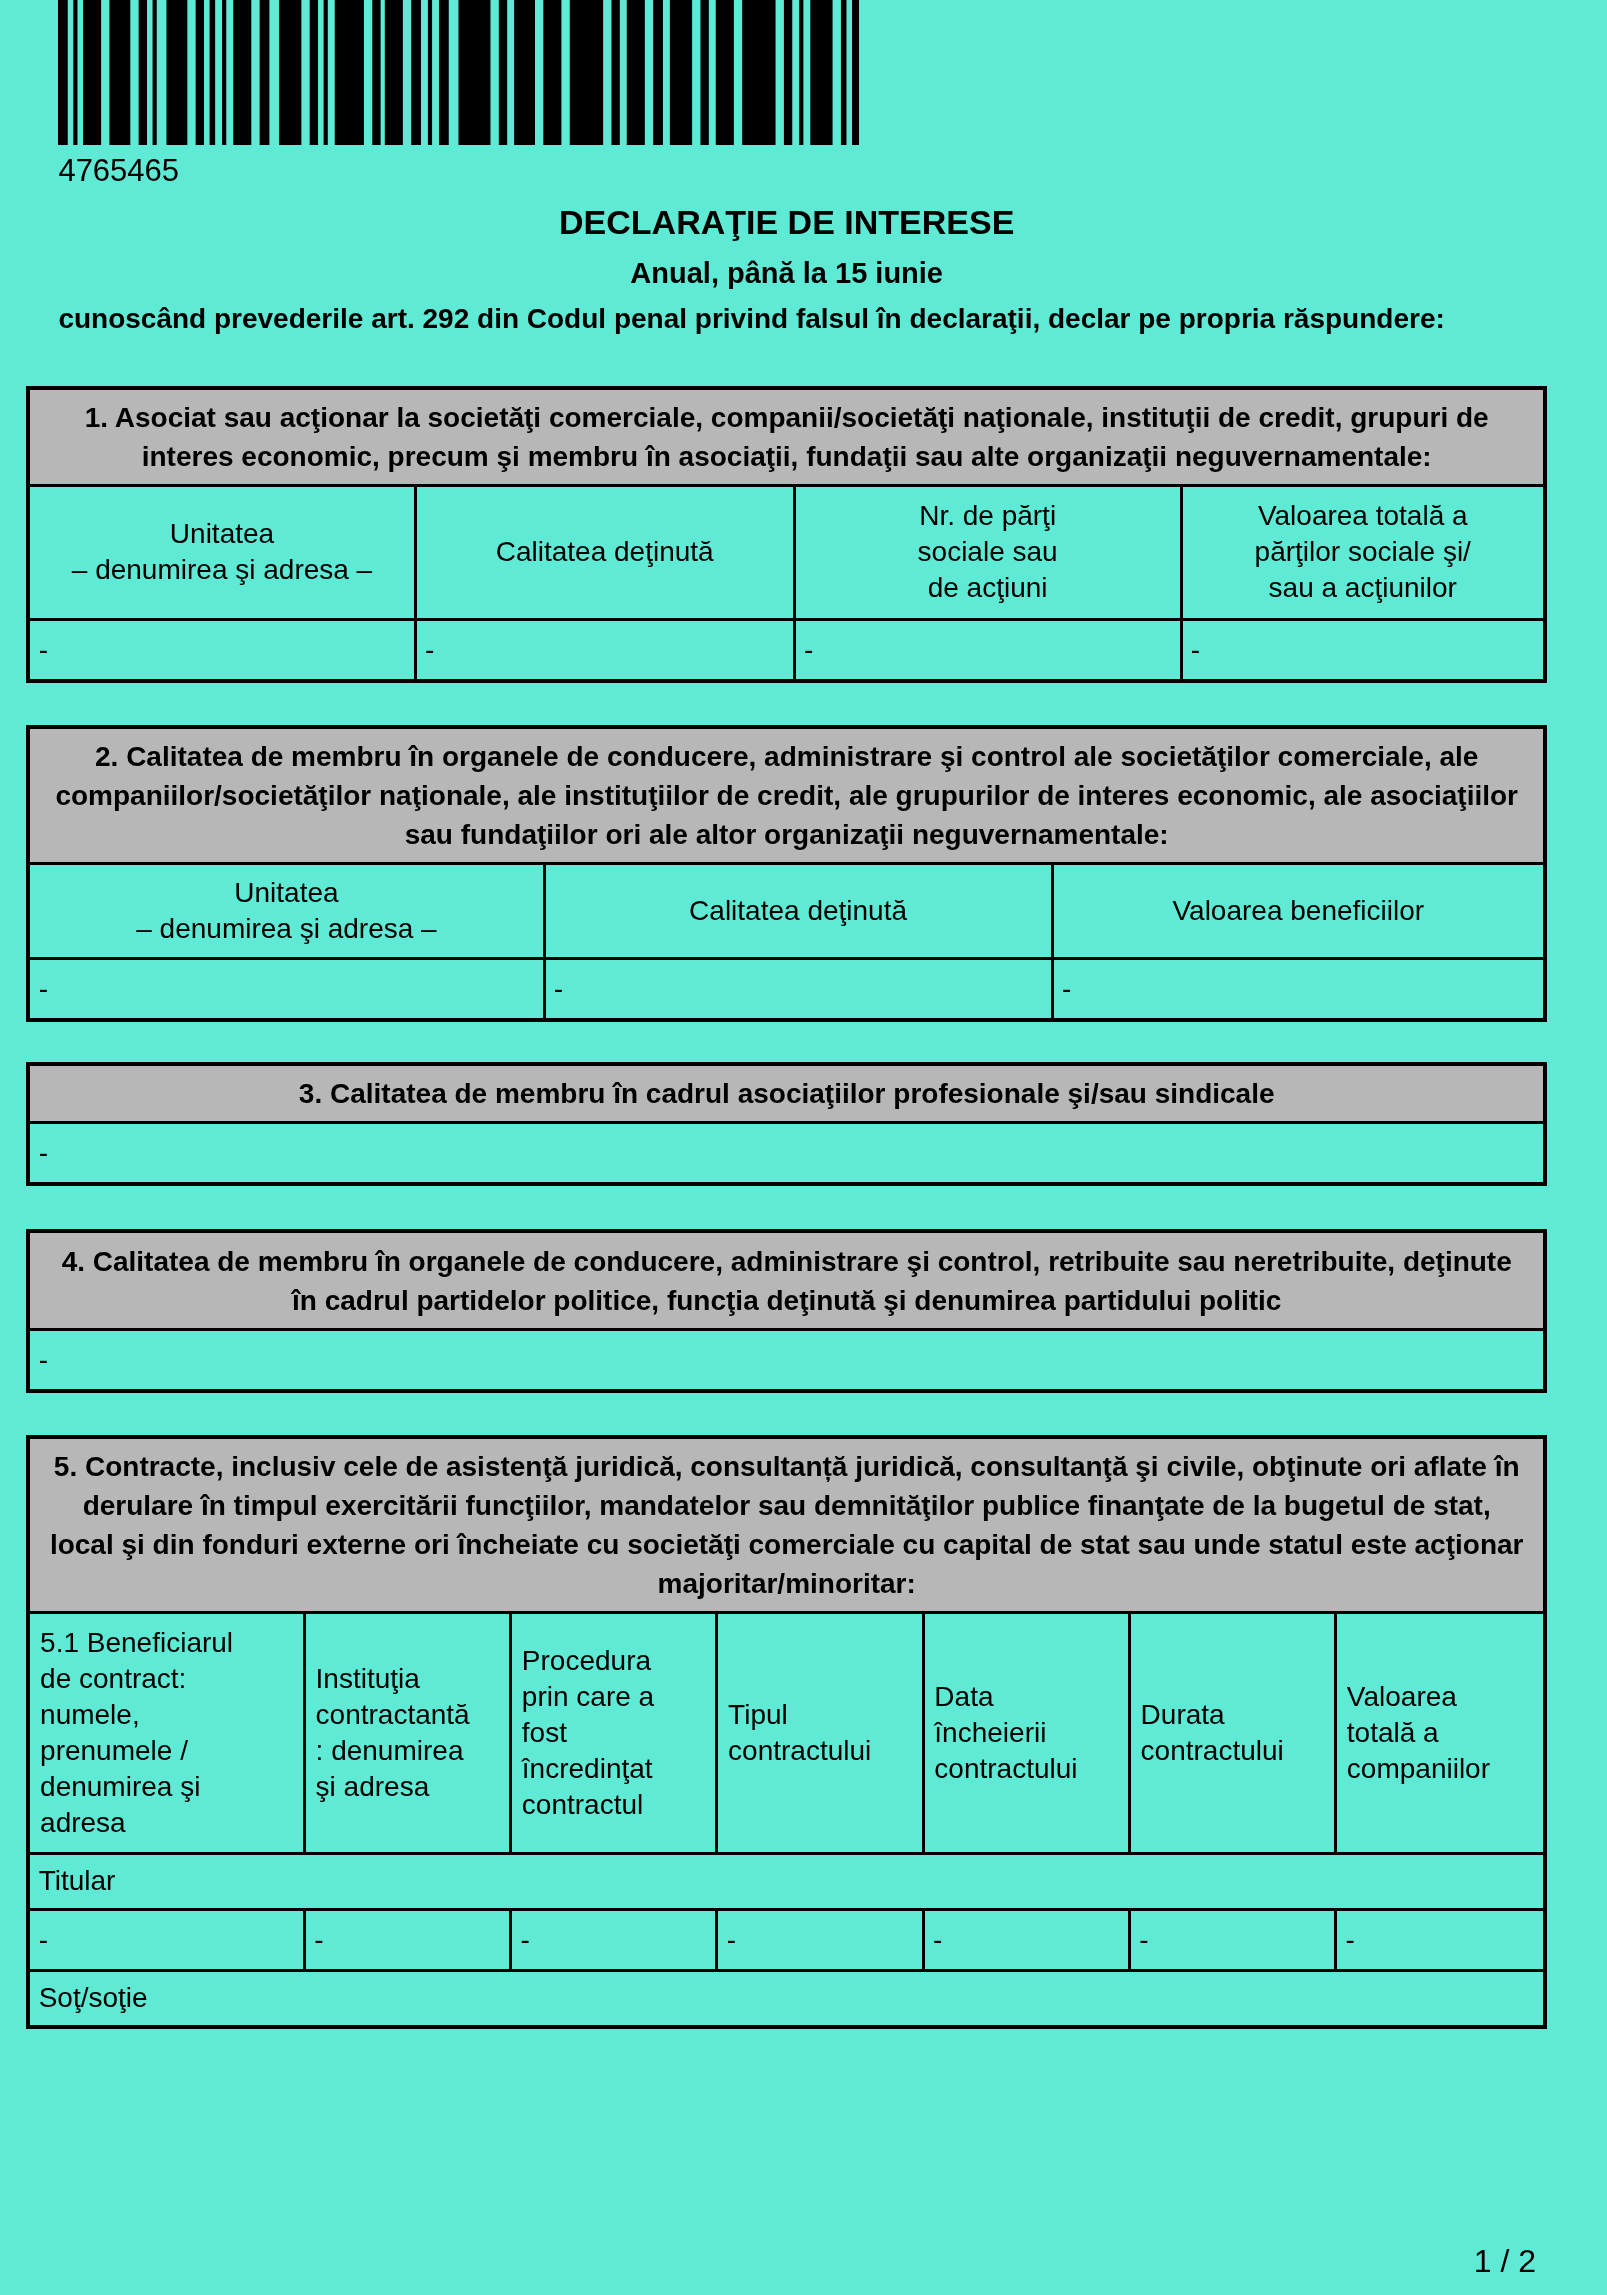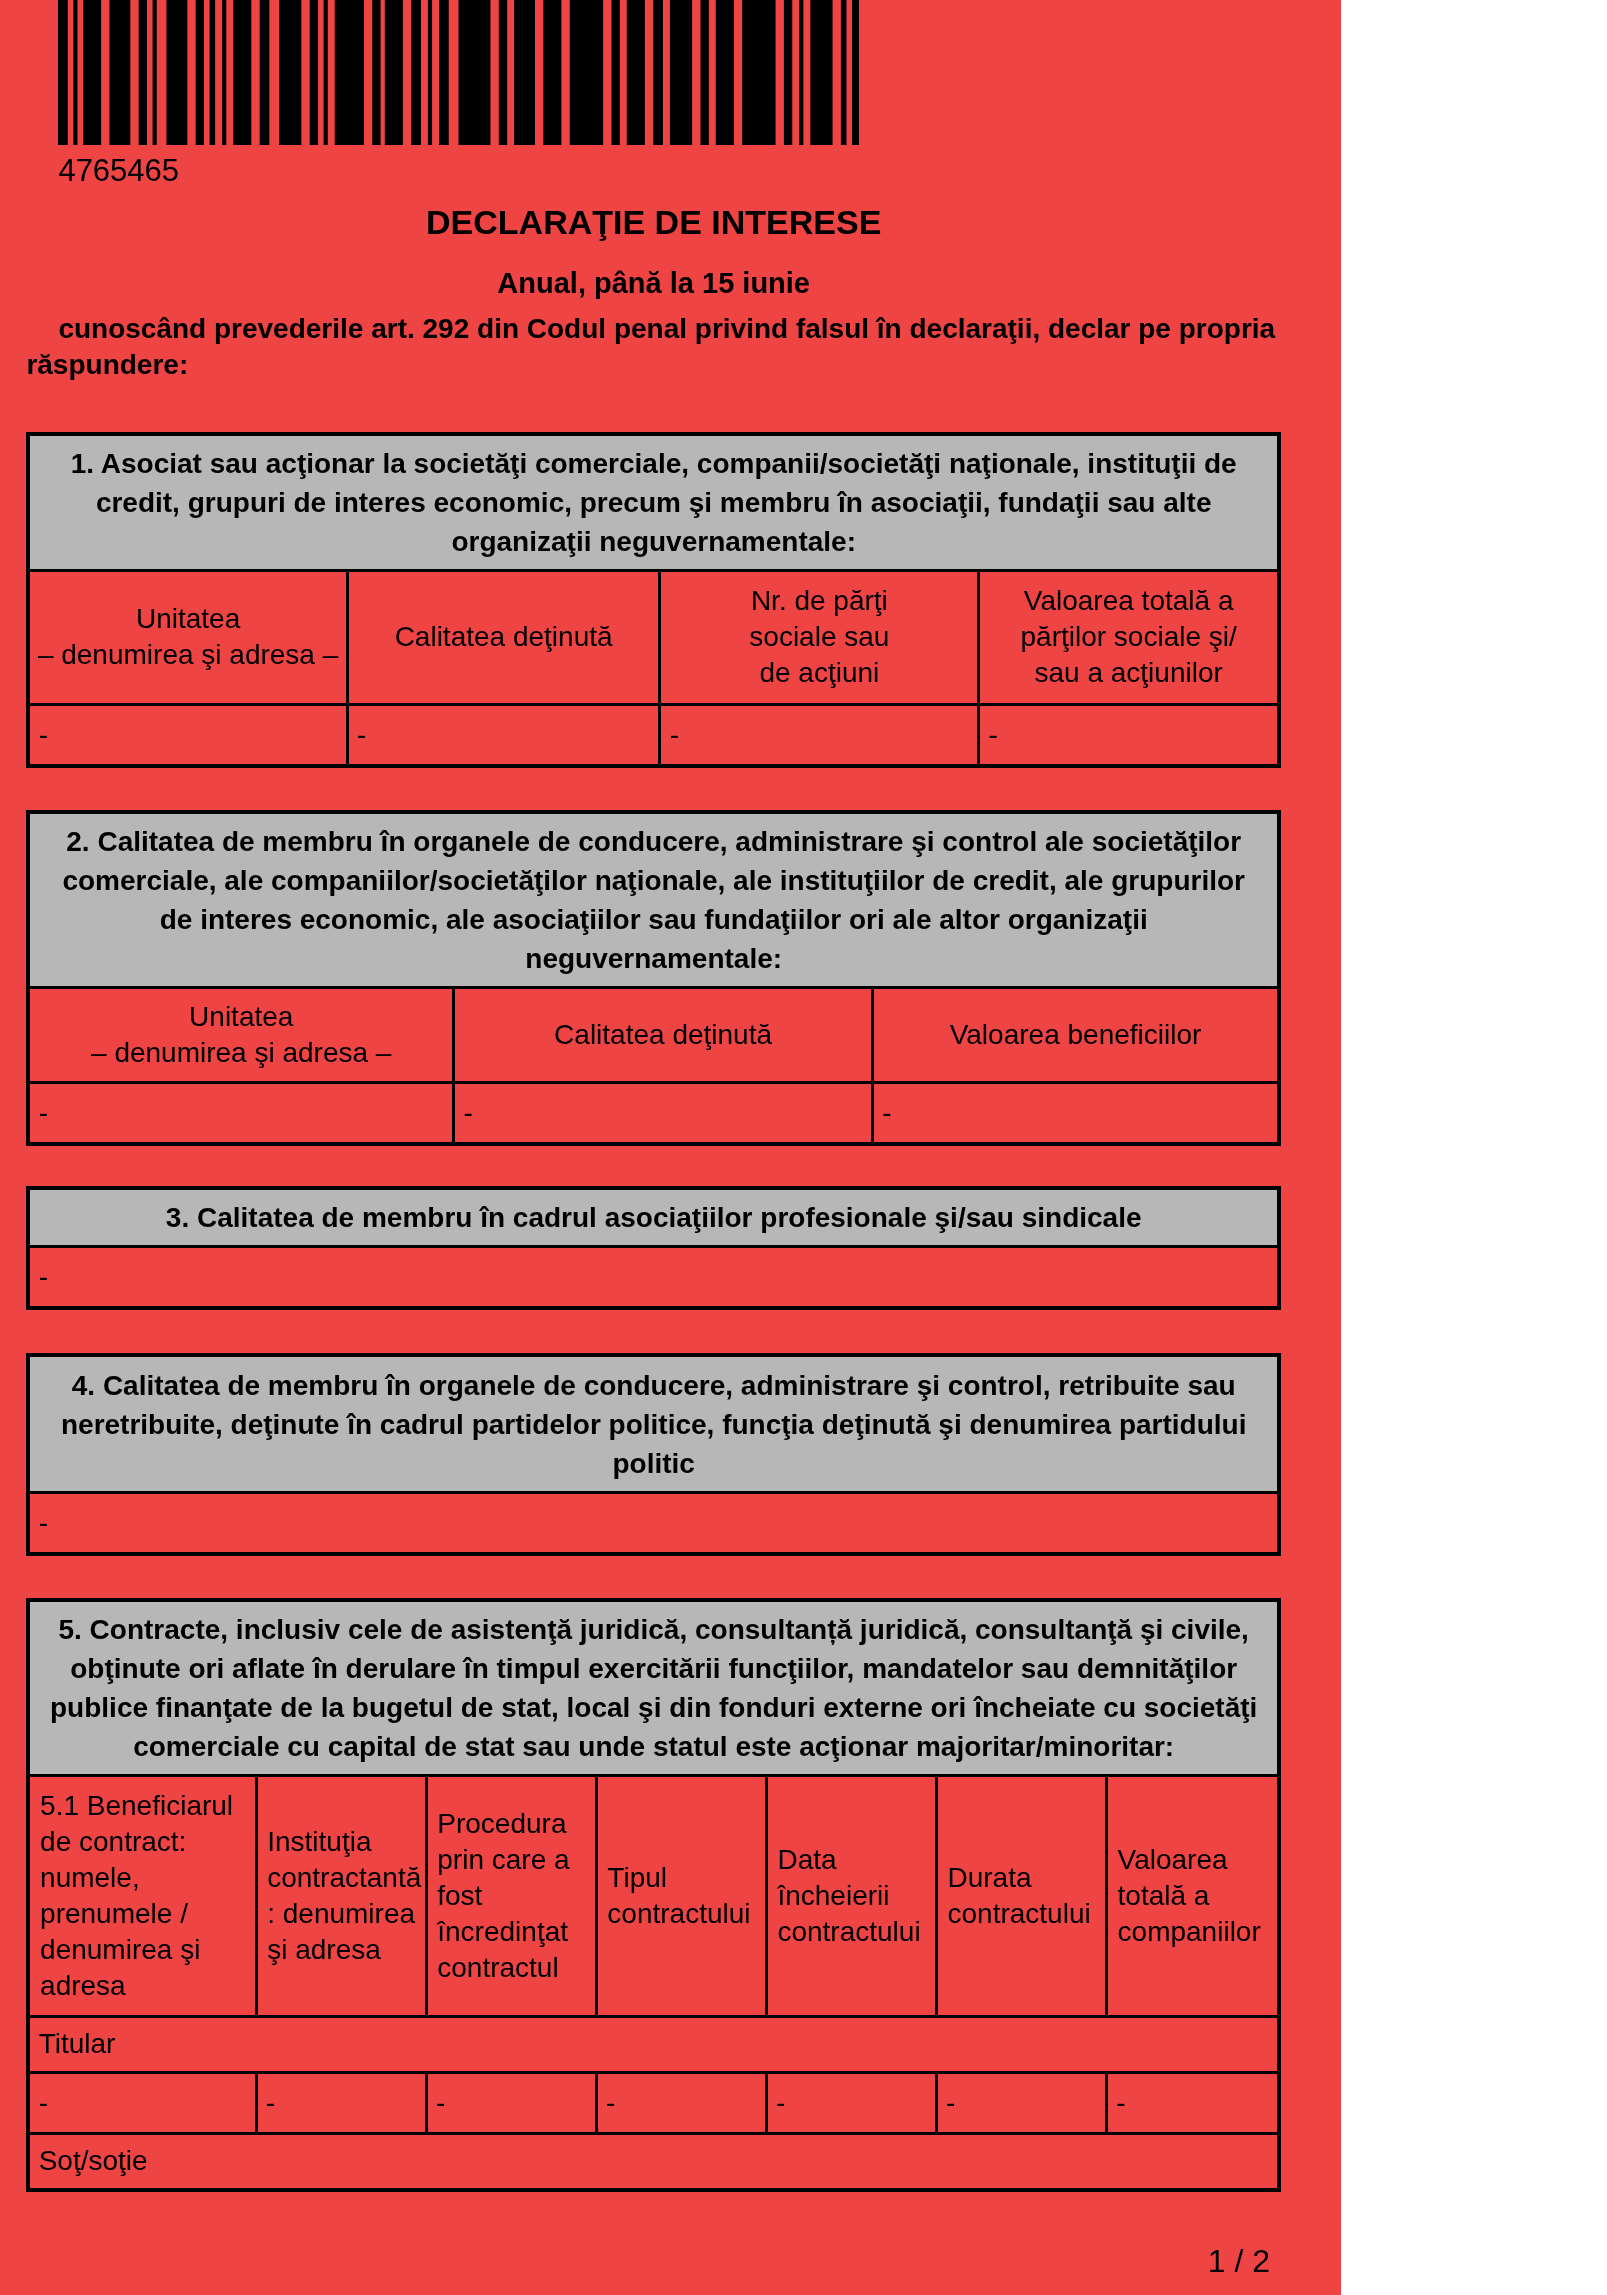--- a/index.html
+++ b/index.html
@@ -3,37 +3,37 @@
 <meta charset="utf-8">
 <style>
   html, body { margin: 0; padding: 0; background: #ffffff; }
   body {
     width: 1607px; height: 2295px;
     font-family: "Liberation Sans", sans-serif;
     color: #000;
   }
   .page {
     position: relative;
-    width: 1341px; height: 2295px;
+    width: 1607px; height: 2295px;
     overflow: hidden;
-    background: #ef4444;
+    background: #5eead4;
   }
   .content { padding: 0 60px 0 26.4px; }
 
   
   .barcode { display: block; margin: 0 0 0 32px; width: 801px; height: 145px; }
   .barcode-number { margin: 8.3px 0 0 32px; font-size: 31px; line-height: 35px; }
 
   
   .doc-title {
     margin: 9.7px 0 0 0; text-align: center;
     font-size: 34px; line-height: 49px; font-weight: bold;
   }
   .doc-subtitle {
-    margin: 18px 0 0 0; text-align: center;
+    margin: 8px 0 0 0; text-align: center;
     font-size: 29px; line-height: 36px; font-weight: bold;
   }
 
   
   .intro {
     margin: 45px 0 0 0;
     font-size: 28px; line-height: 39px; font-weight: bold;
     text-indent: 32px;
   }
   .oath {

